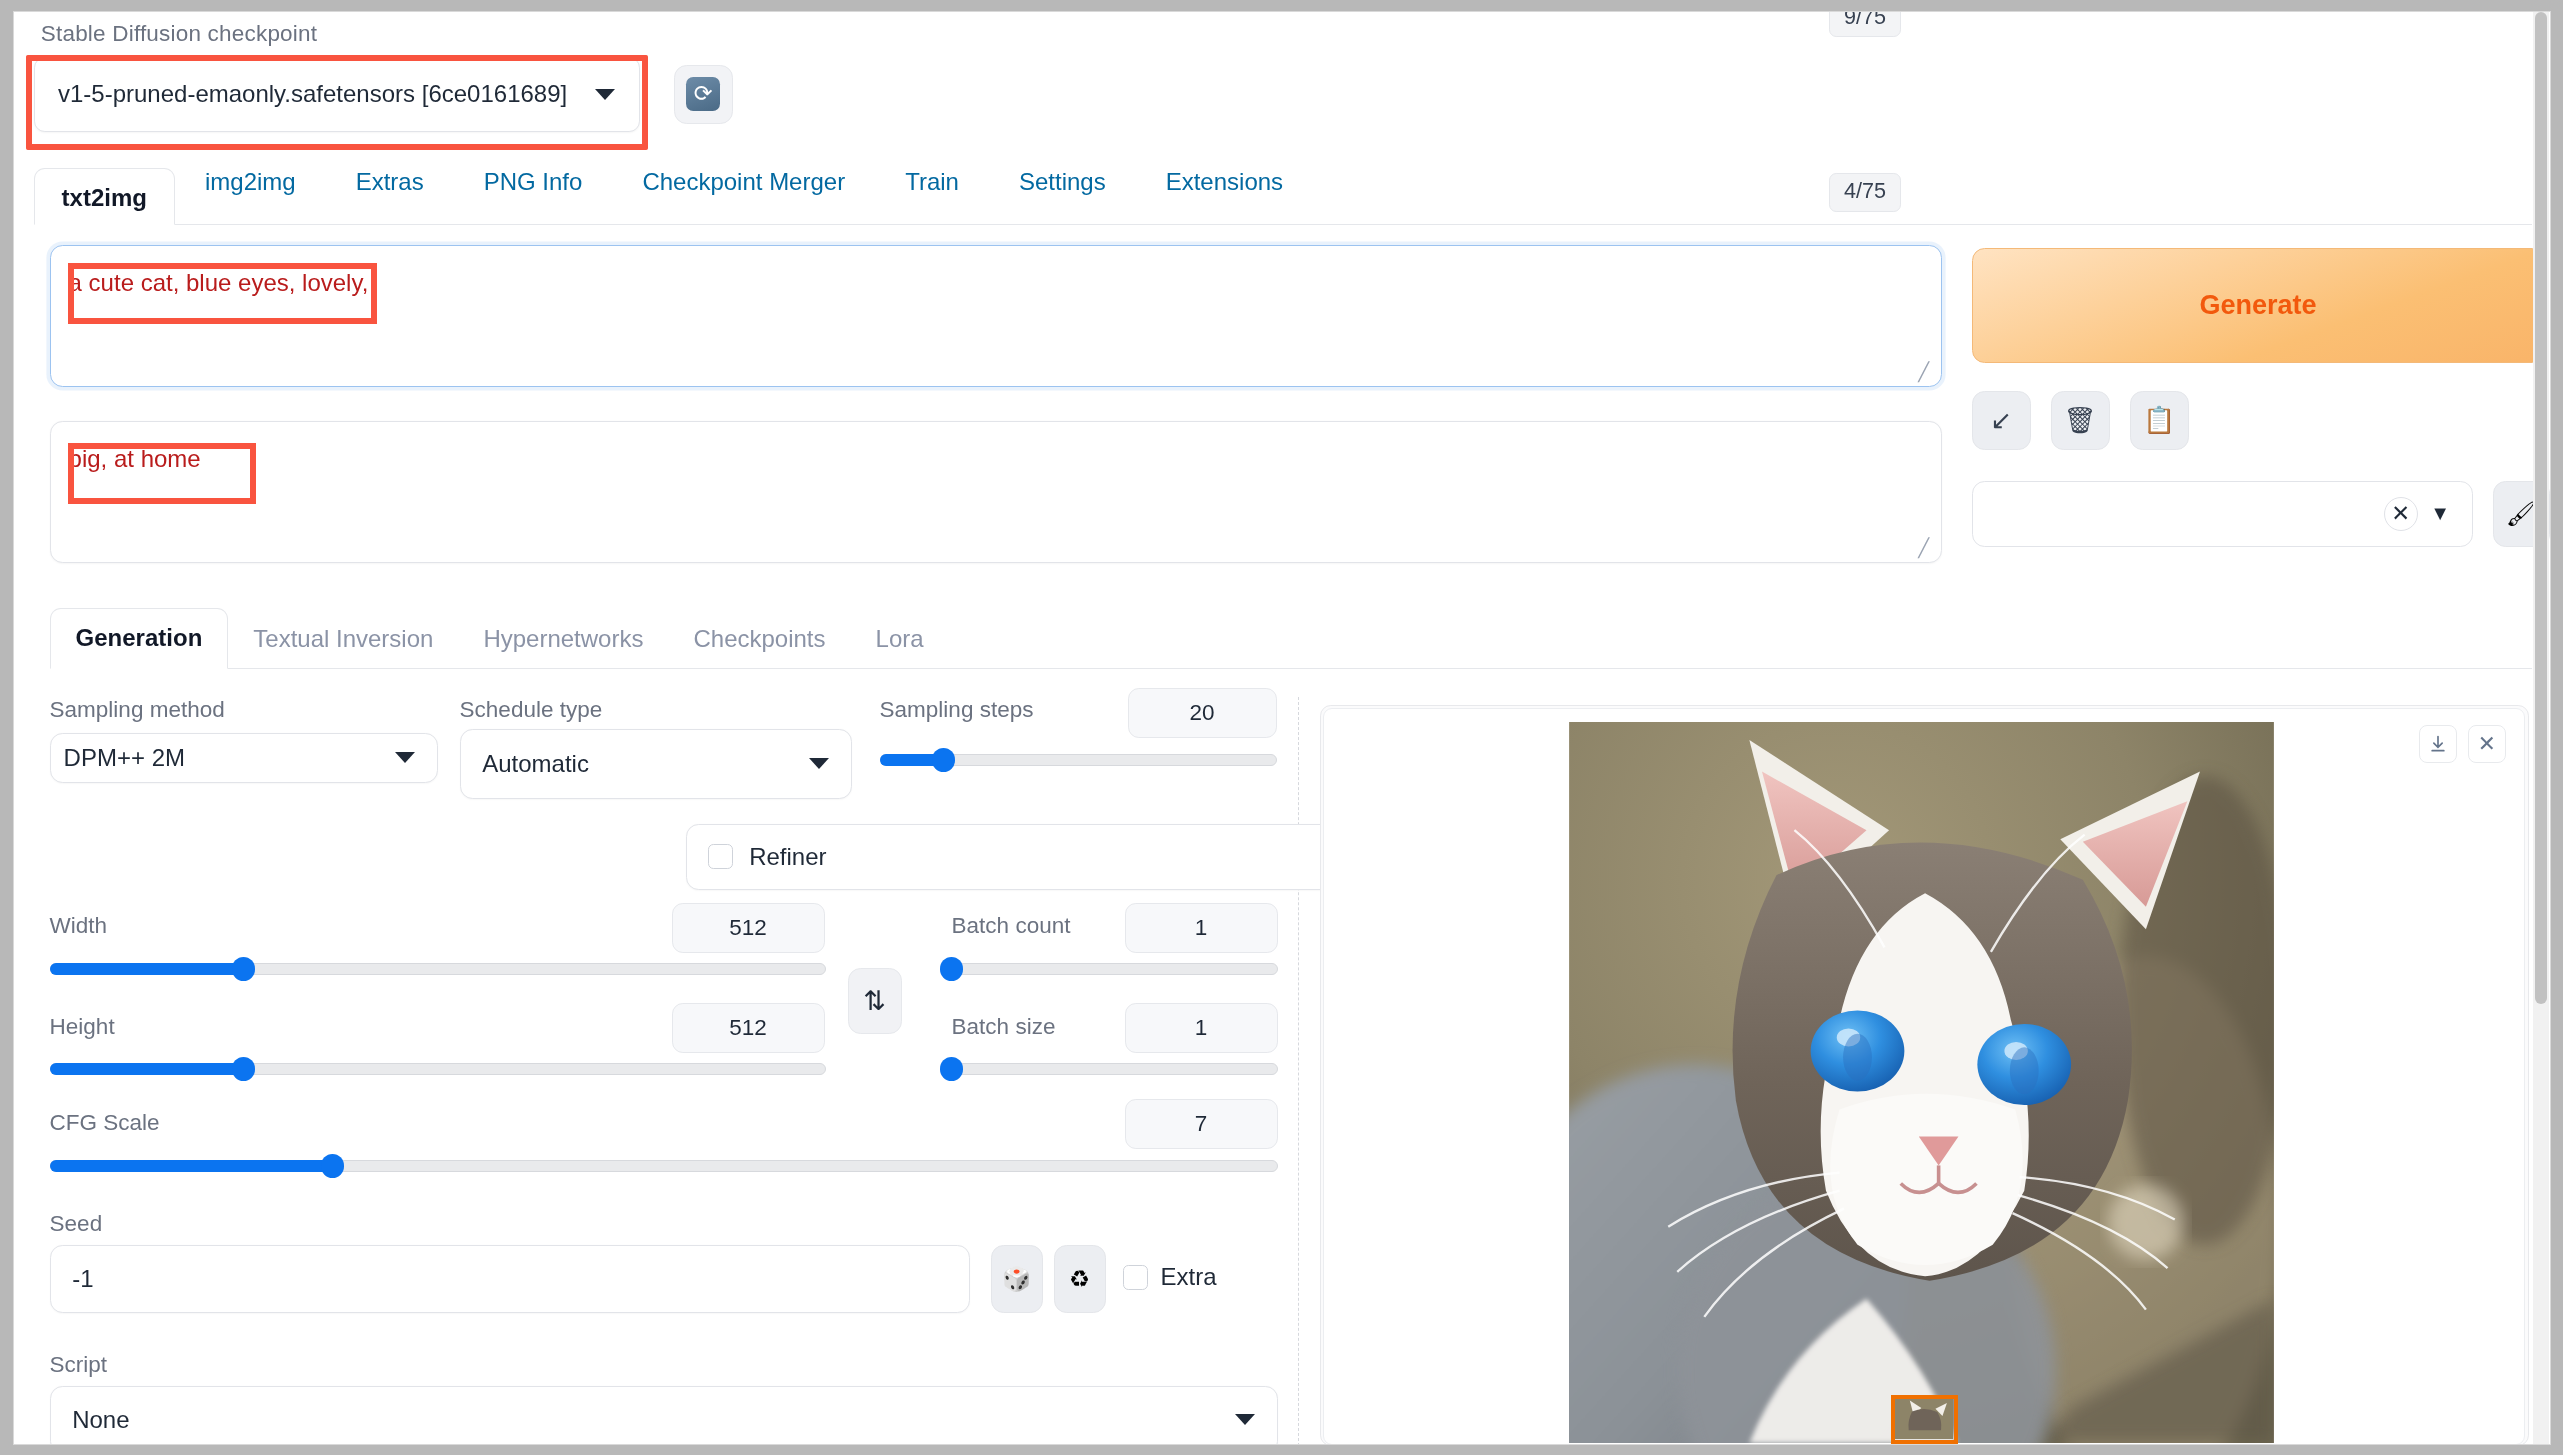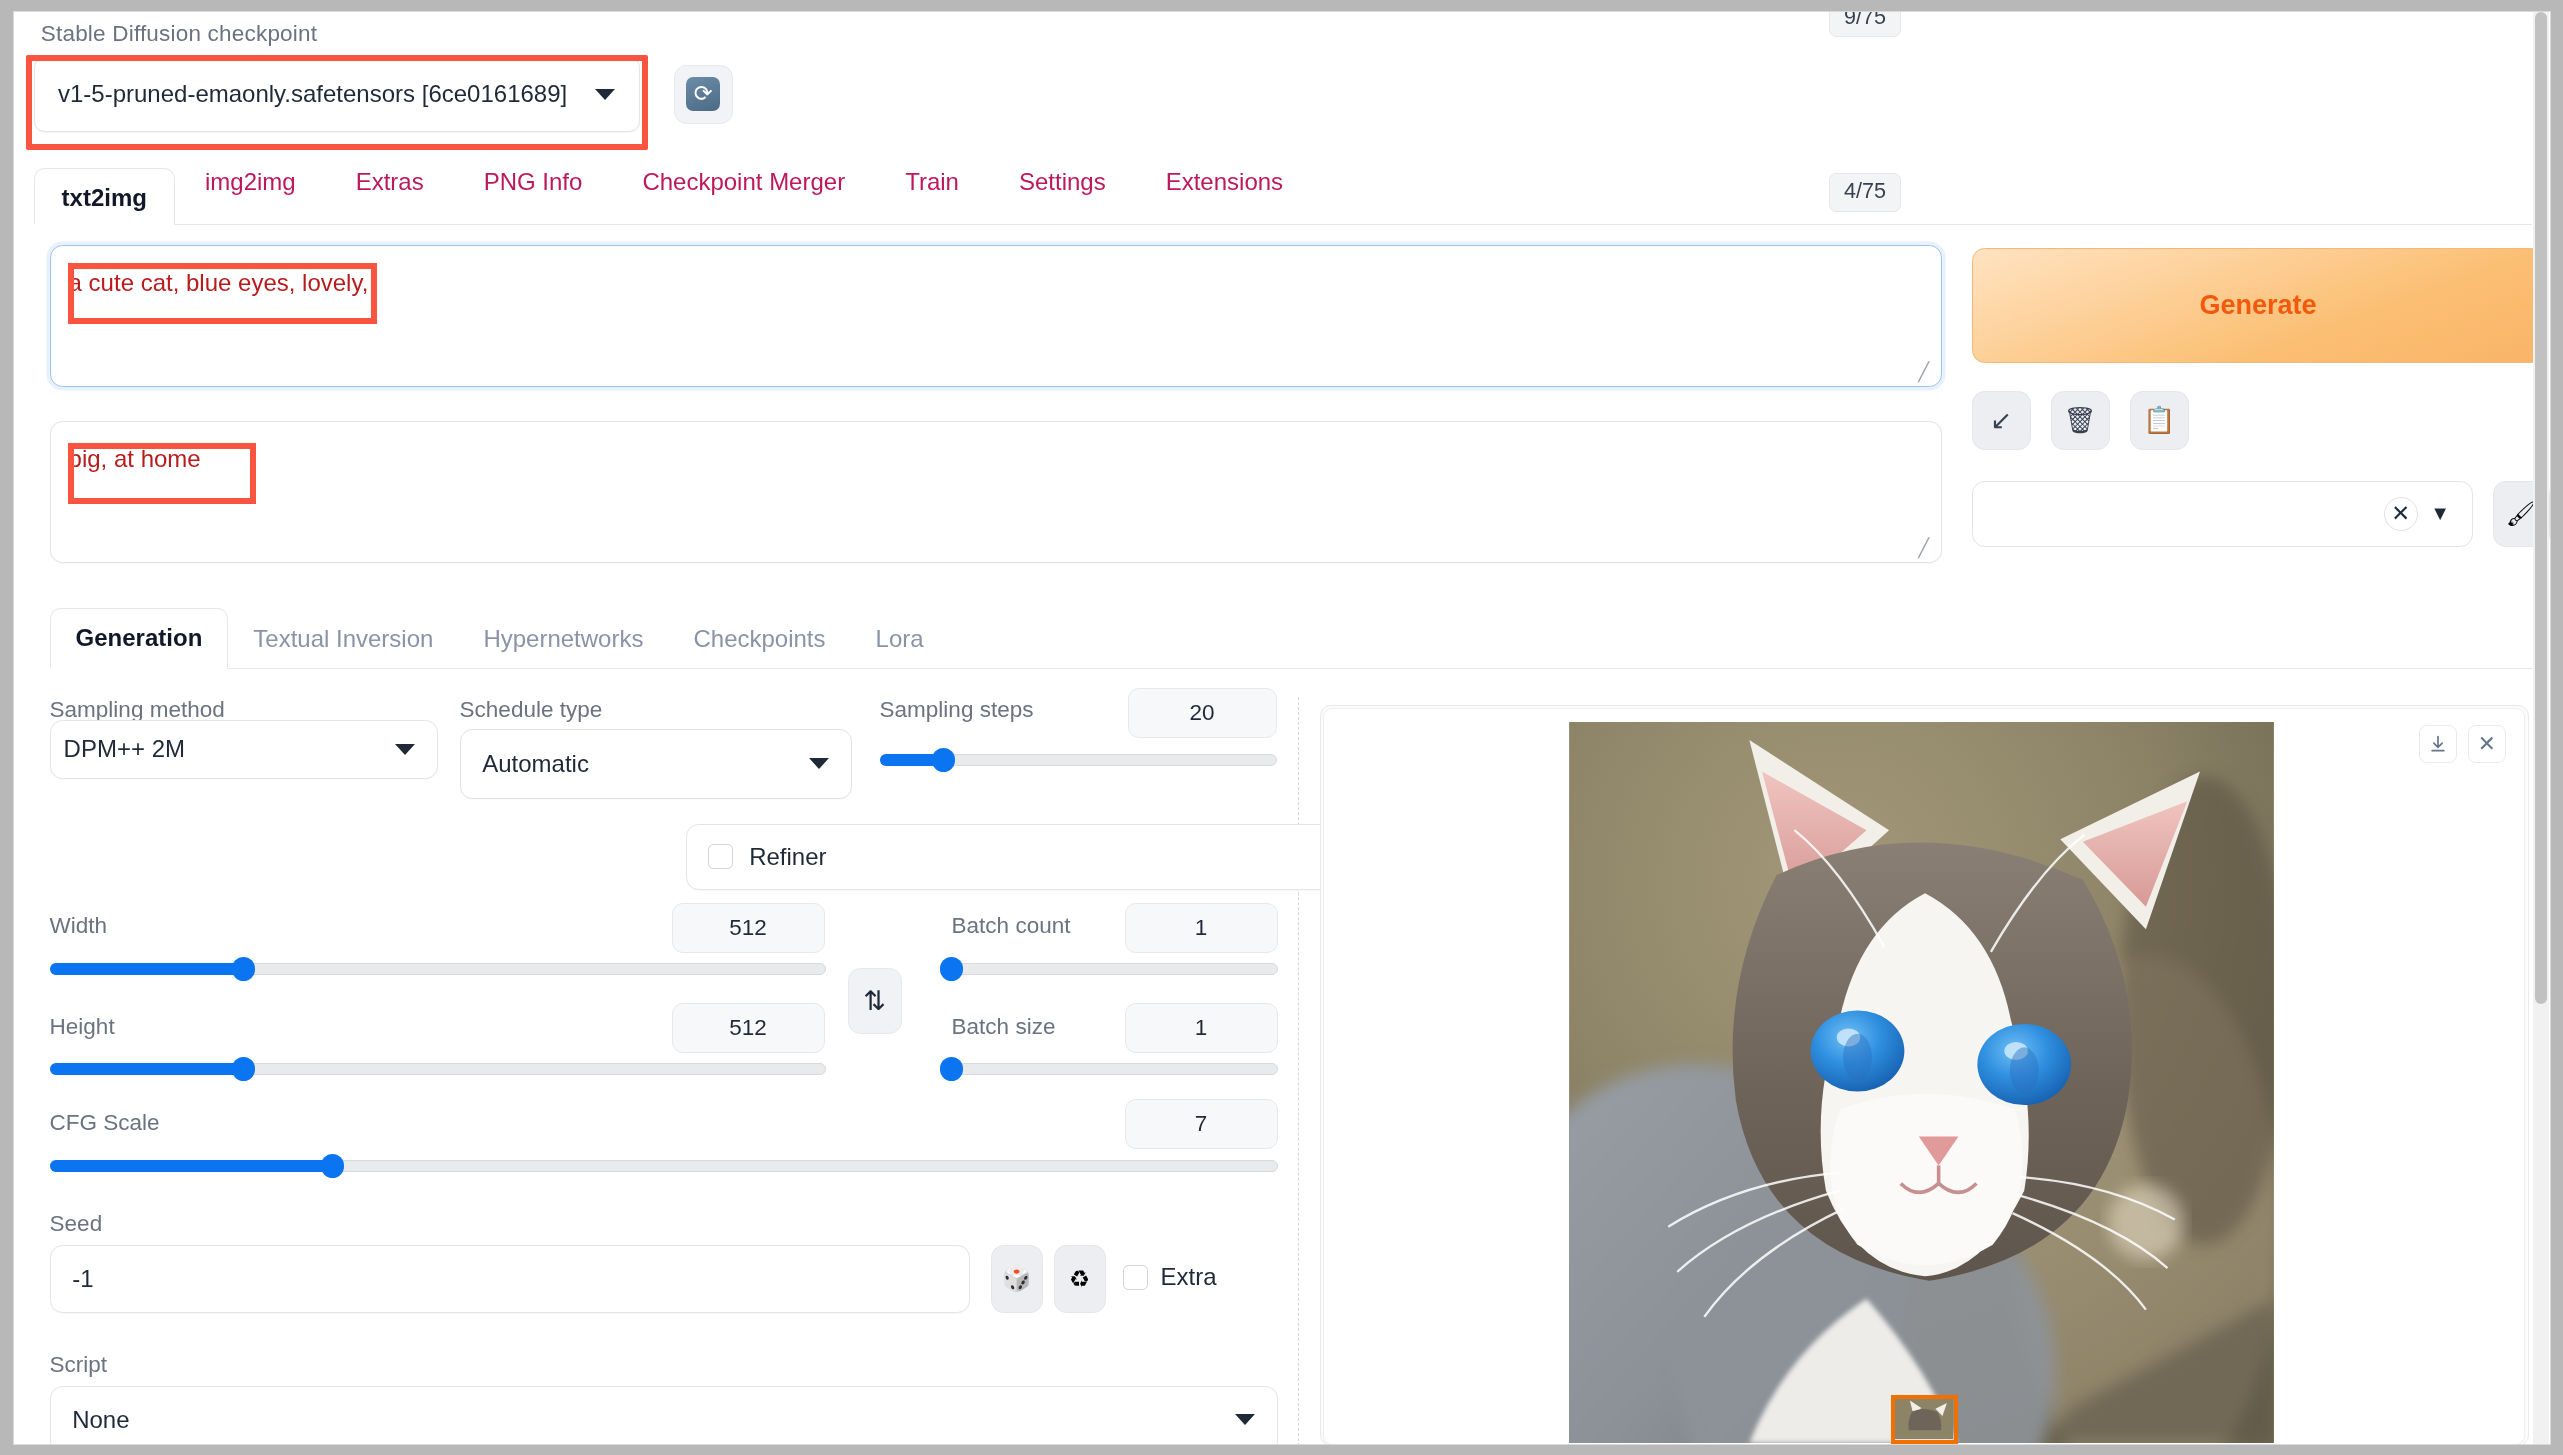--- a/index.html
+++ b/index.html
@@ -61,21 +61,21 @@
     color: #fff; font-size: 22.5px; line-height: 1;
   }
 
   
   .tabbar {
     position: absolute; left: 20px; top: 156px; width: 2498px; height: 57px;
     border-bottom: 0.9px solid #e5e7eb;
     display: flex; gap: 0;
   }
   .tab {
-    font-size: 24px; color: #be185d;
+    font-size: 24px; color: #0369a1;
     padding: 0 30px 15.3px 30px;
     white-space: nowrap;
   }
   .tab.active {
     color: #111827; font-weight: bold;
     background: #fff;
     border: 0.9px solid #e5e7eb; border-bottom: 0.9px solid #fff;
     border-radius: 10.8px 10.8px 0 0;
     padding: 15.3px 27px 15.3px 27px;
     margin-bottom: -0.9px;
@@ -331,21 +331,21 @@
     <div class="subtab">Textual Inversion</div>
     <div class="subtab">Hypernetworks</div>
     <div class="subtab">Checkpoints</div>
     <div class="subtab">Lora</div>
   </div>
 
   <div class="settings">
 
     <div style="position:absolute;left:0;top:0;width:1209px;">
       <div style="position:absolute;left:0;top:0;" class="lbl">Sampling method</div>
-      <div class="field-box" style="position:absolute;left:0;top:23px;width:388px;height:59px;padding-left:13px;">
+      <div class="field-box" style="position:absolute;left:0;top:36px;width:388px;height:50px;padding-left:13px;">
         <span style="flex:1">DPM++ 2M</span>
         <span class="caret-sm"></span>
       </div>
 
       <div style="position:absolute;left:410px;top:0;" class="lbl">Schedule type</div>
       <div class="field-box" style="position:absolute;left:410px;top:32px;width:392px;height:70px;">
         <span style="flex:1">Automatic</span>
         <span class="caret-sm"></span>
       </div>
 

